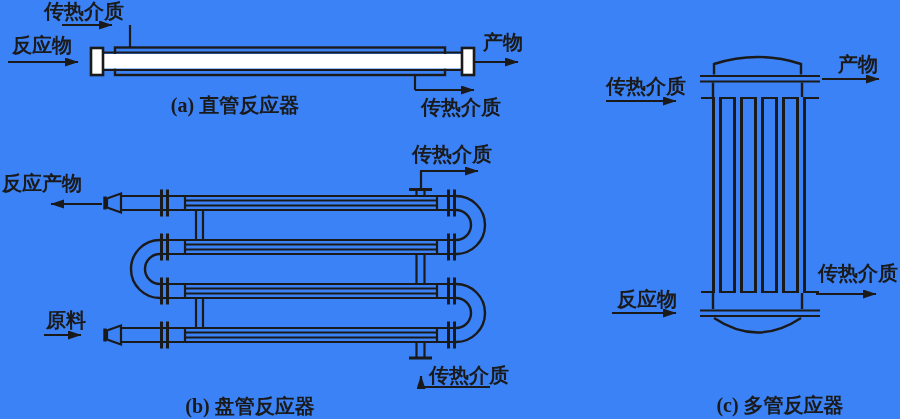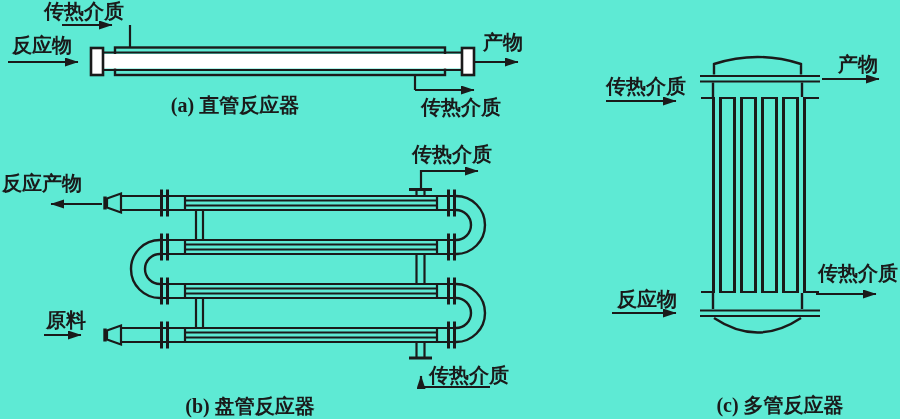--- a/index.html
+++ b/index.html
@@ -3,21 +3,21 @@
 <meta charset="utf-8">
 <style>
   html, body {
     margin: 0;
     padding: 0;
     background: #ffffff;
   }
   .stage {
     width: 900px;
     height: 419px;
-    background: #5eead4;
+    background: #3b82f6;
     position: relative;
     overflow: hidden;
   }
   svg line, svg path, svg rect, svg polygon {
     stroke: #1a1a1a;
     fill: none;
     stroke-width: 2.2;
   }
   svg .w24 { stroke-width: 2.4; }
   svg .w26 { stroke-width: 2.6; }

